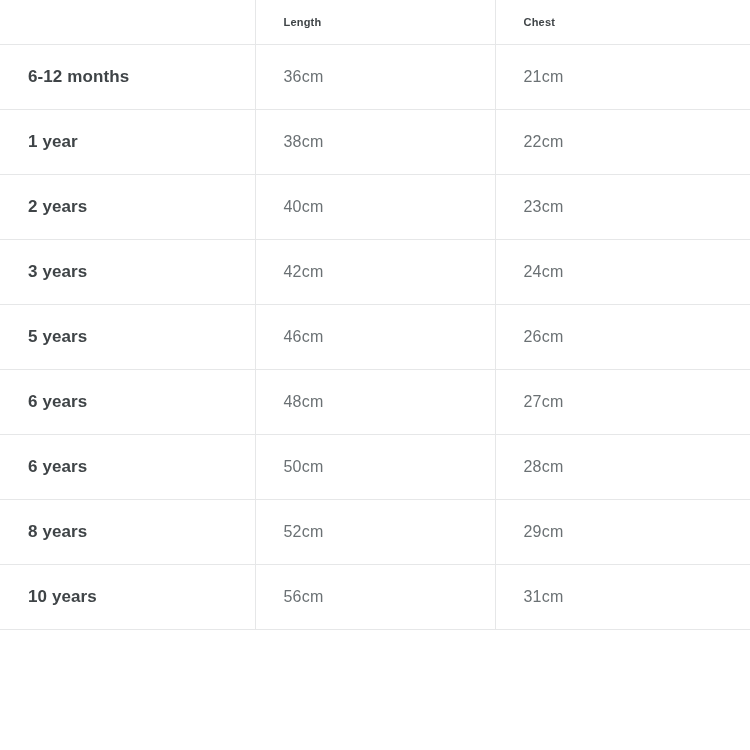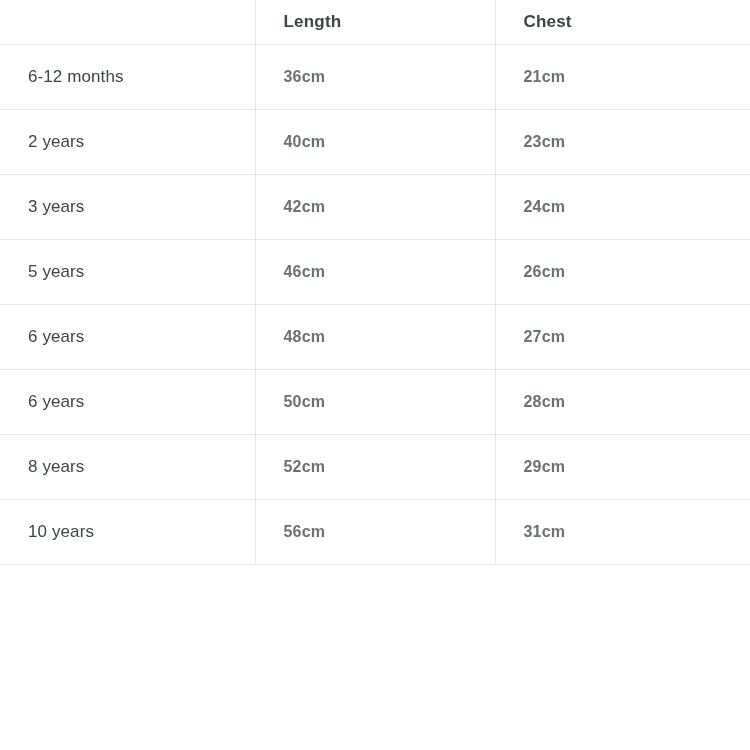--- a/index.html
+++ b/index.html
@@ -32,37 +32,37 @@
     padding: 0 0 0 28px;
     height: 65px;
     box-sizing: border-box;
   }
   .size-table th:last-child,
   .size-table td:last-child {
     border-right: none;
   }
   .size-table thead th {
     height: 44px;
-    font-size: 17px;
+    font-size: 11px;
     font-weight: bold;
     color: #3f4447;
     letter-spacing: 0.2px;
   }
   .size-table thead th.blank {
     border-right: 1px solid #e6e7e8;
   }
   .size-table tbody td.row-head {
     font-size: 17px;
-    font-weight: normal;
+    font-weight: bold;
     color: #3f4447;
     letter-spacing: 0.1px;
   }
   .size-table tbody td.val {
     font-size: 16px;
-    font-weight: bold;
+    font-weight: normal;
     color: #6b7174;
     letter-spacing: 0.2px;
   }
 </style>
 </head>
 <body>
 
 <table class="size-table">
   <colgroup>
     <col class="c0">
@@ -74,20 +74,25 @@
       <th class="blank"></th>
       <th>Length</th>
       <th>Chest</th>
     </tr>
   </thead>
   <tbody>
     <tr>
       <td class="row-head">6-12 months</td>
       <td class="val">36cm</td>
       <td class="val">21cm</td>
+    </tr>
+    <tr>
+      <td class="row-head">1 year</td>
+      <td class="val">38cm</td>
+      <td class="val">22cm</td>
     </tr>
     <tr>
       <td class="row-head">2 years</td>
       <td class="val">40cm</td>
       <td class="val">23cm</td>
     </tr>
     <tr>
       <td class="row-head">3 years</td>
       <td class="val">42cm</td>
       <td class="val">24cm</td>

